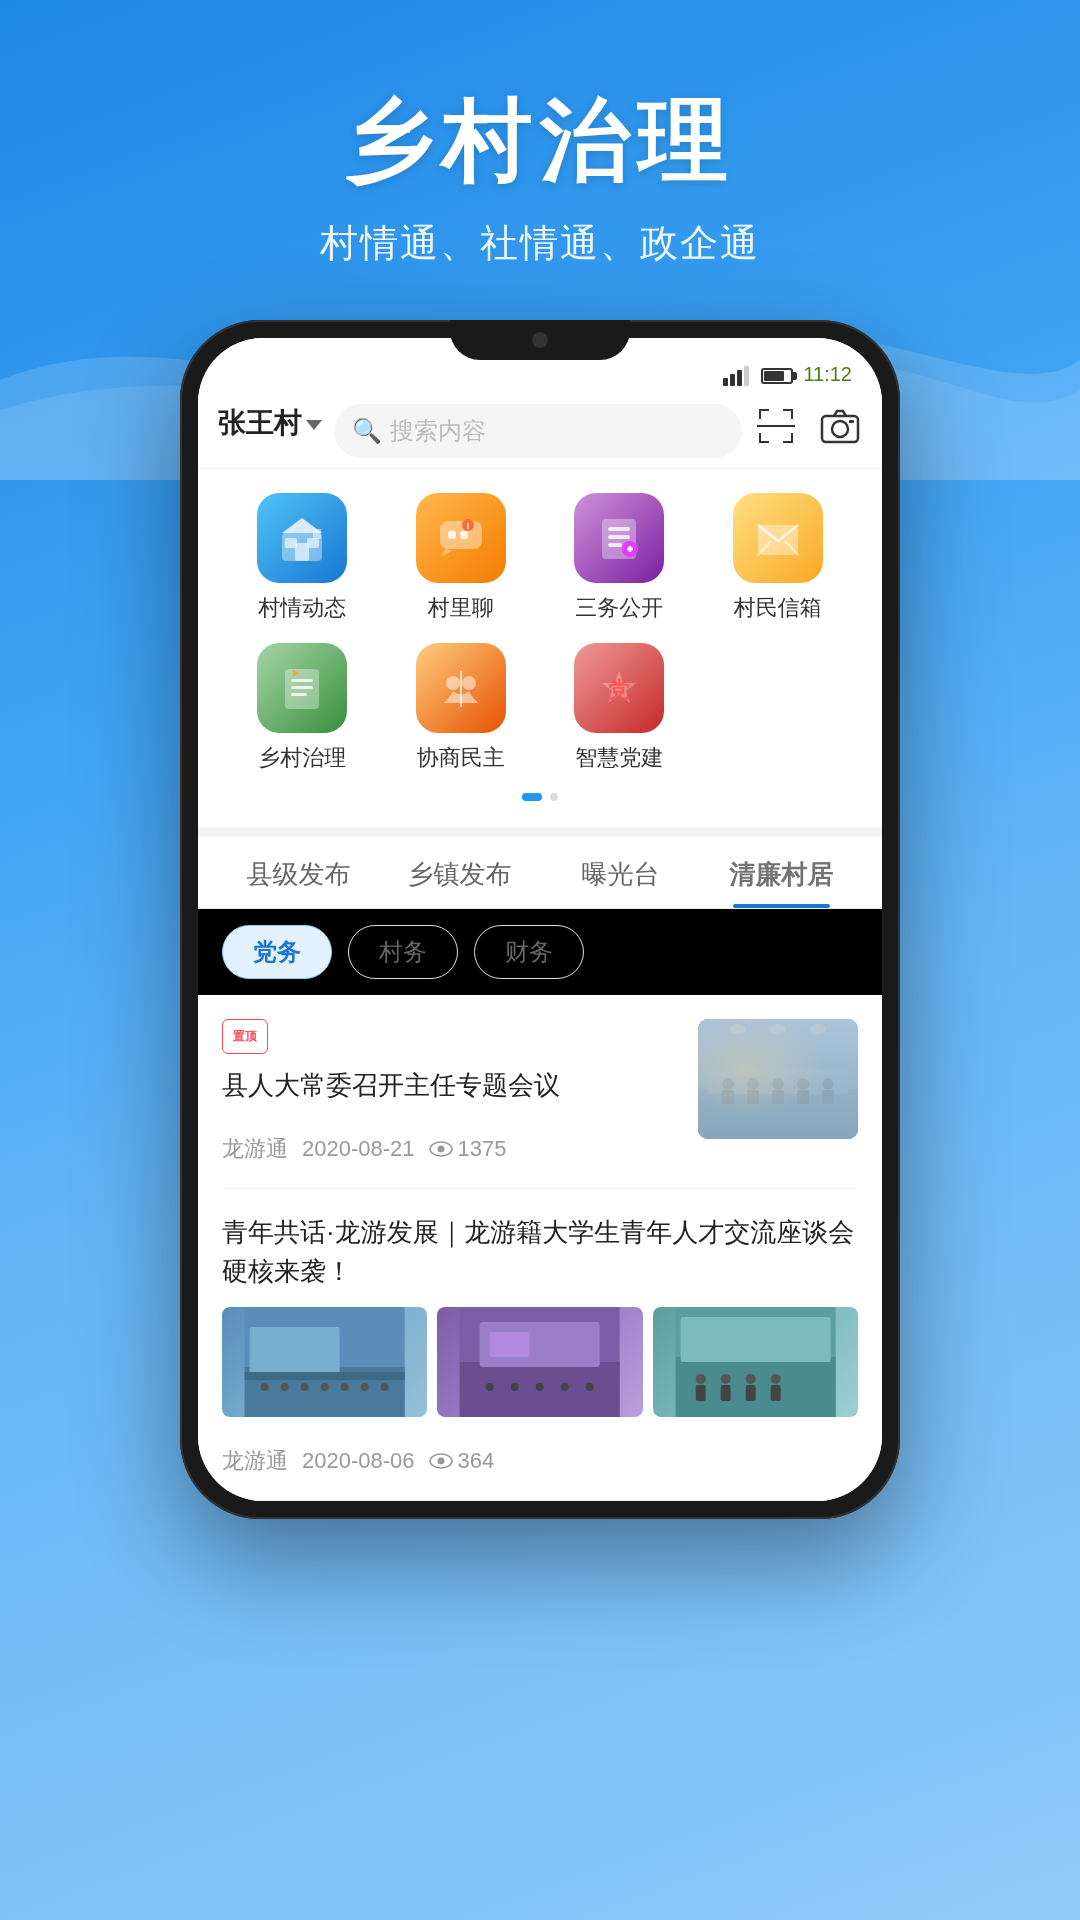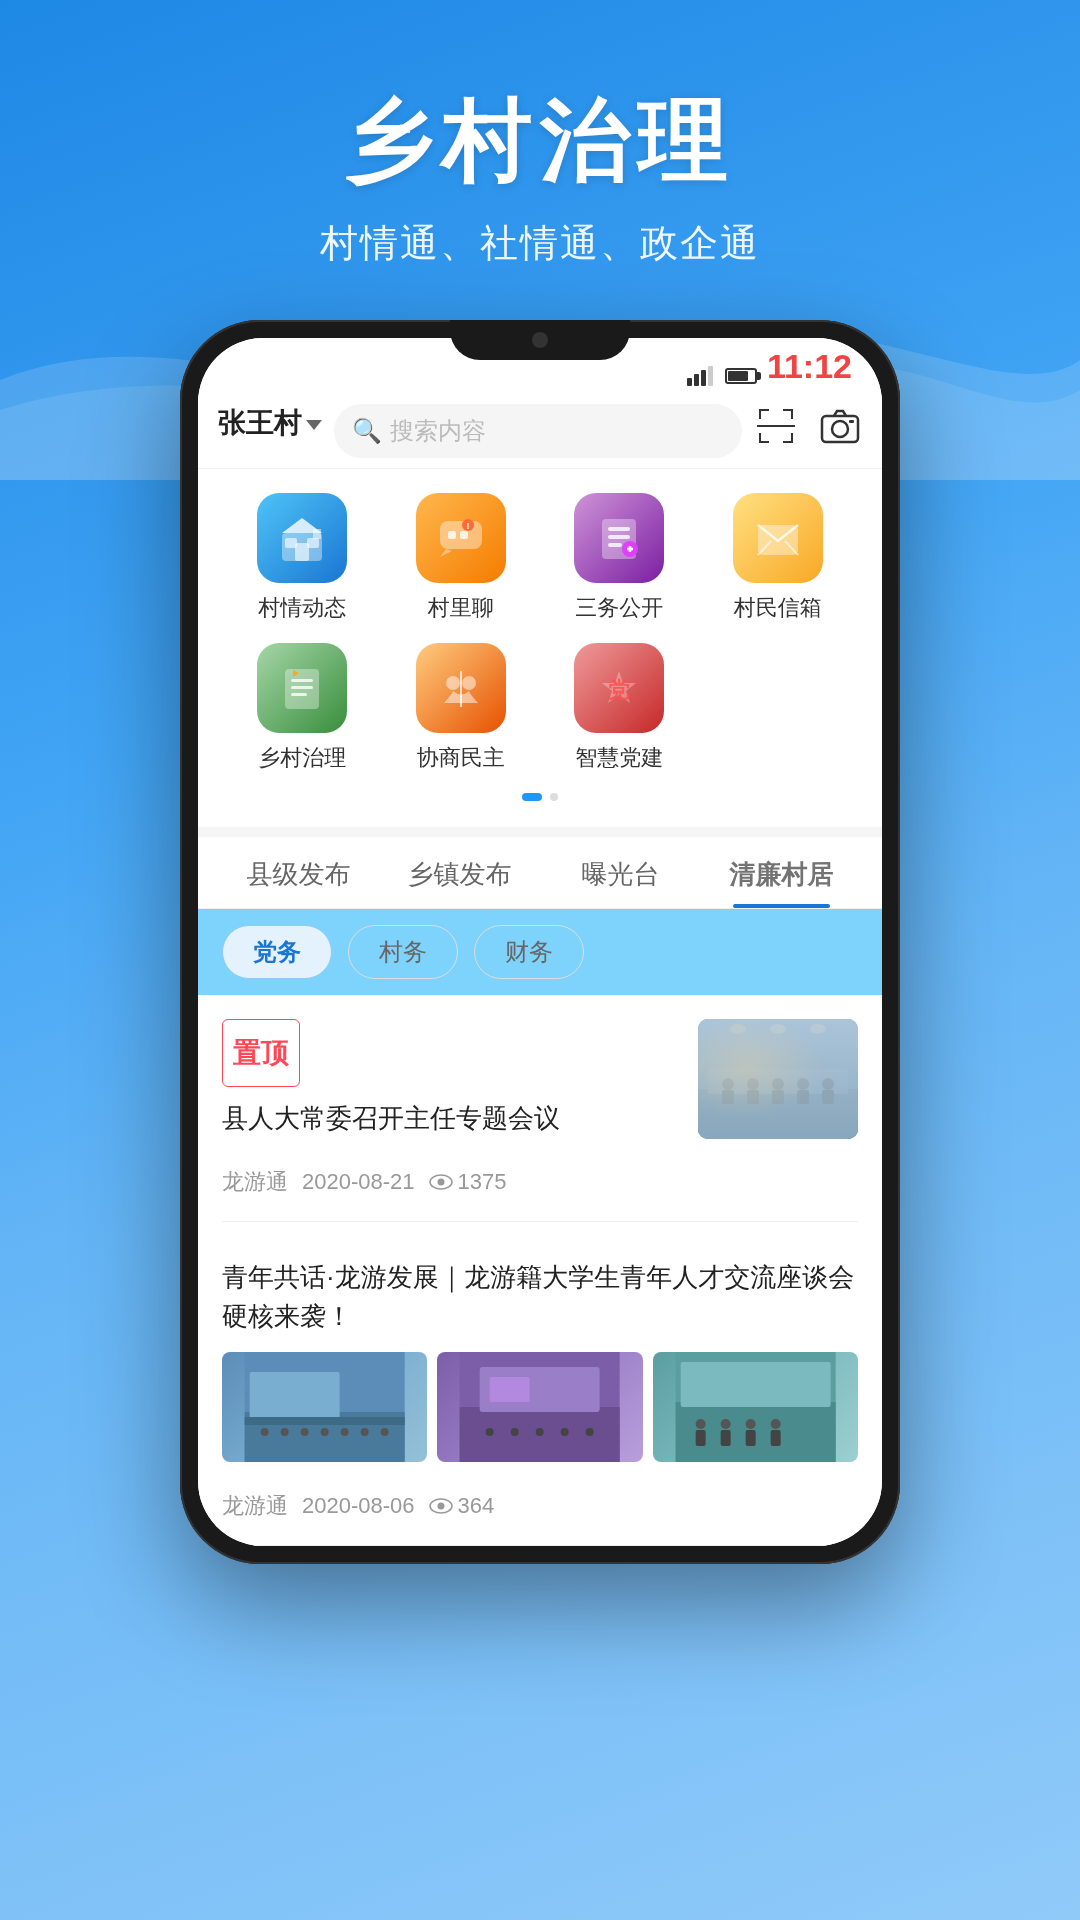--- a/index.html
+++ b/index.html
@@ -101,23 +101,23 @@
       height: 56px;
       background: #fff;
       display: flex;
       align-items: flex-end;
       justify-content: flex-end;
       padding: 0 30px 8px;
       padding-top: 12px;
       position: relative;
     }
     .status-bar-time {
-      font-size: 34px;
-      font-weight: 700;
-      color: #ef4444;
+      font-size: 20px;
+      font-weight: 400;
+      color: #4d7c0f;
     }
     .status-bar-icons {
       display: flex;
       align-items: center;
       gap: 8px;
       margin-right: 10px;
     }
     .signal-icon {
       display: flex;
       align-items: flex-end;
@@ -302,21 +302,21 @@
       bottom: 0;
       left: 20%;
       right: 20%;
       height: 4px;
       background: #1976D2;
       border-radius: 2px;
     }
 
     
     .filter-chips {
-      background: #7dd3fc;
+      background: #000000;
       display: flex;
       padding: 16px 24px;
       gap: 16px;
     }
     .chip {
       padding: 10px 30px;
       border-radius: 30px;
       font-size: 24px;
       border: 1px solid #ddd;
       color: #666;
@@ -348,22 +348,22 @@
       display: inline-flex;
       align-items: center;
       gap: 6px;
       margin-bottom: 12px;
     }
     .pin-badge {
       background: #fff;
       color: #ff4757;
       border: 1.5px solid #ff4757;
       border-radius: 6px;
-      padding: 14px 10px;
-      font-size: 28px;
+      padding: 8px 10px;
+      font-size: 12px;
       font-weight: 600;
     }
     .news-title {
       font-size: 26px;
       color: #222;
       line-height: 1.5;
       font-weight: 500;
     }
     .news-meta {
       display: flex;
@@ -412,21 +412,20 @@
     .news-item-multi {
       padding: 24px 0;
       border-bottom: 1px solid #f0f0f0;
     }
     .news-item-multi .news-title {
       font-size: 26px;
       color: #222;
       line-height: 1.5;
       font-weight: 500;
       margin-bottom: 16px;
-      margin-top: 12px;
     }
     .thumb-row {
       display: flex;
       gap: 10px;
       margin-bottom: 14px;
     }
     .thumb-small {
       flex: 1;
       height: 110px;
       border-radius: 8px;

